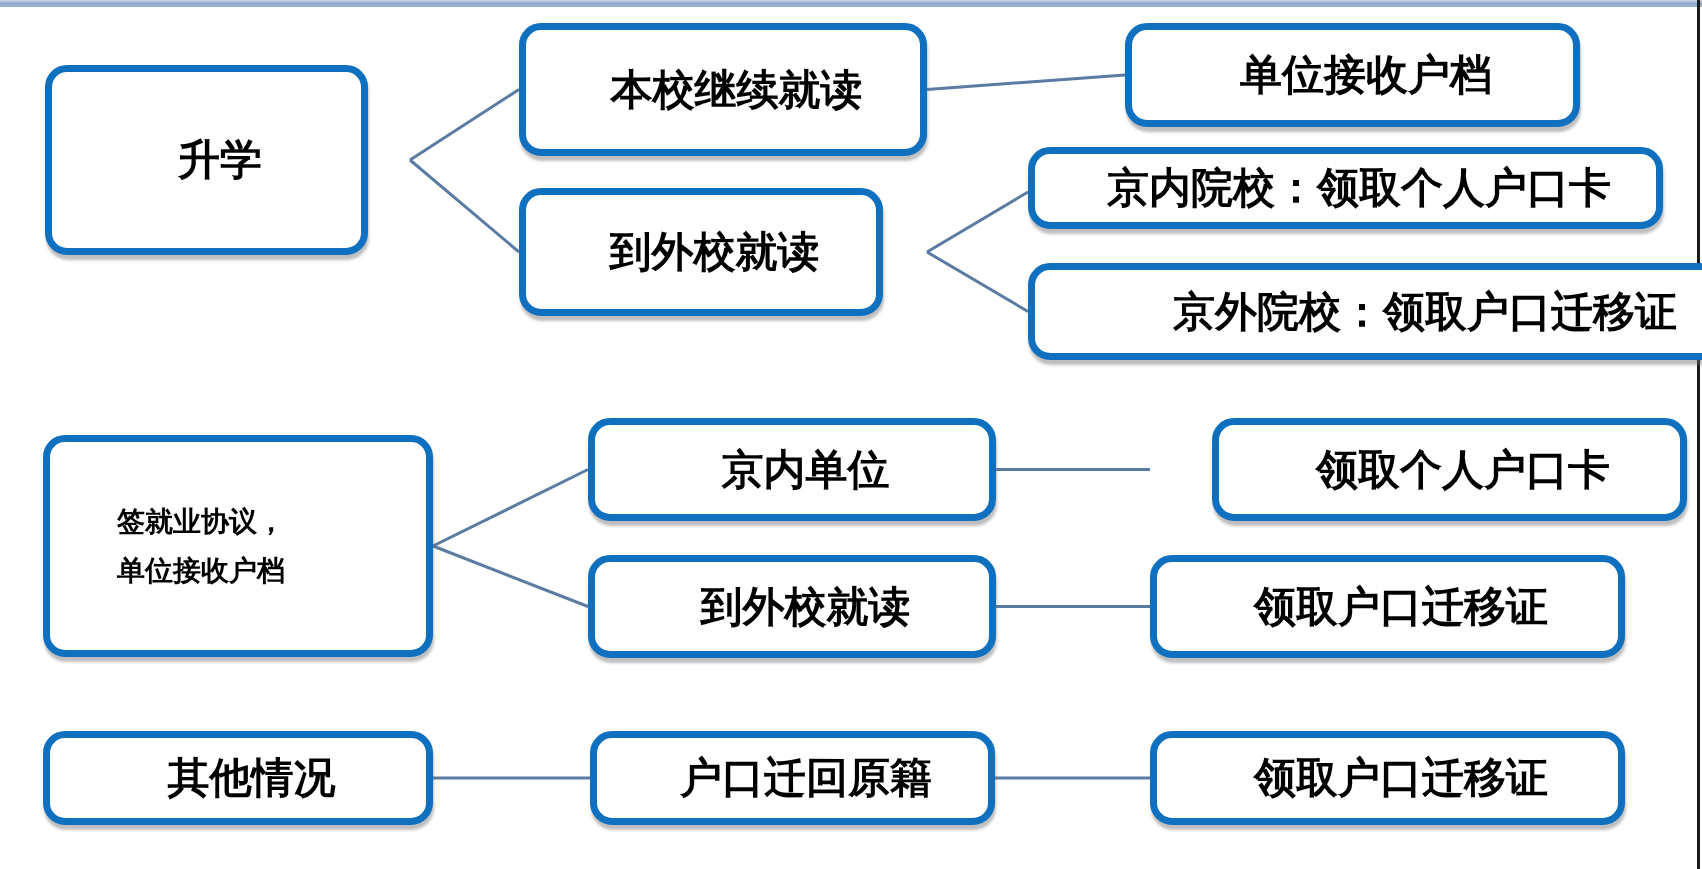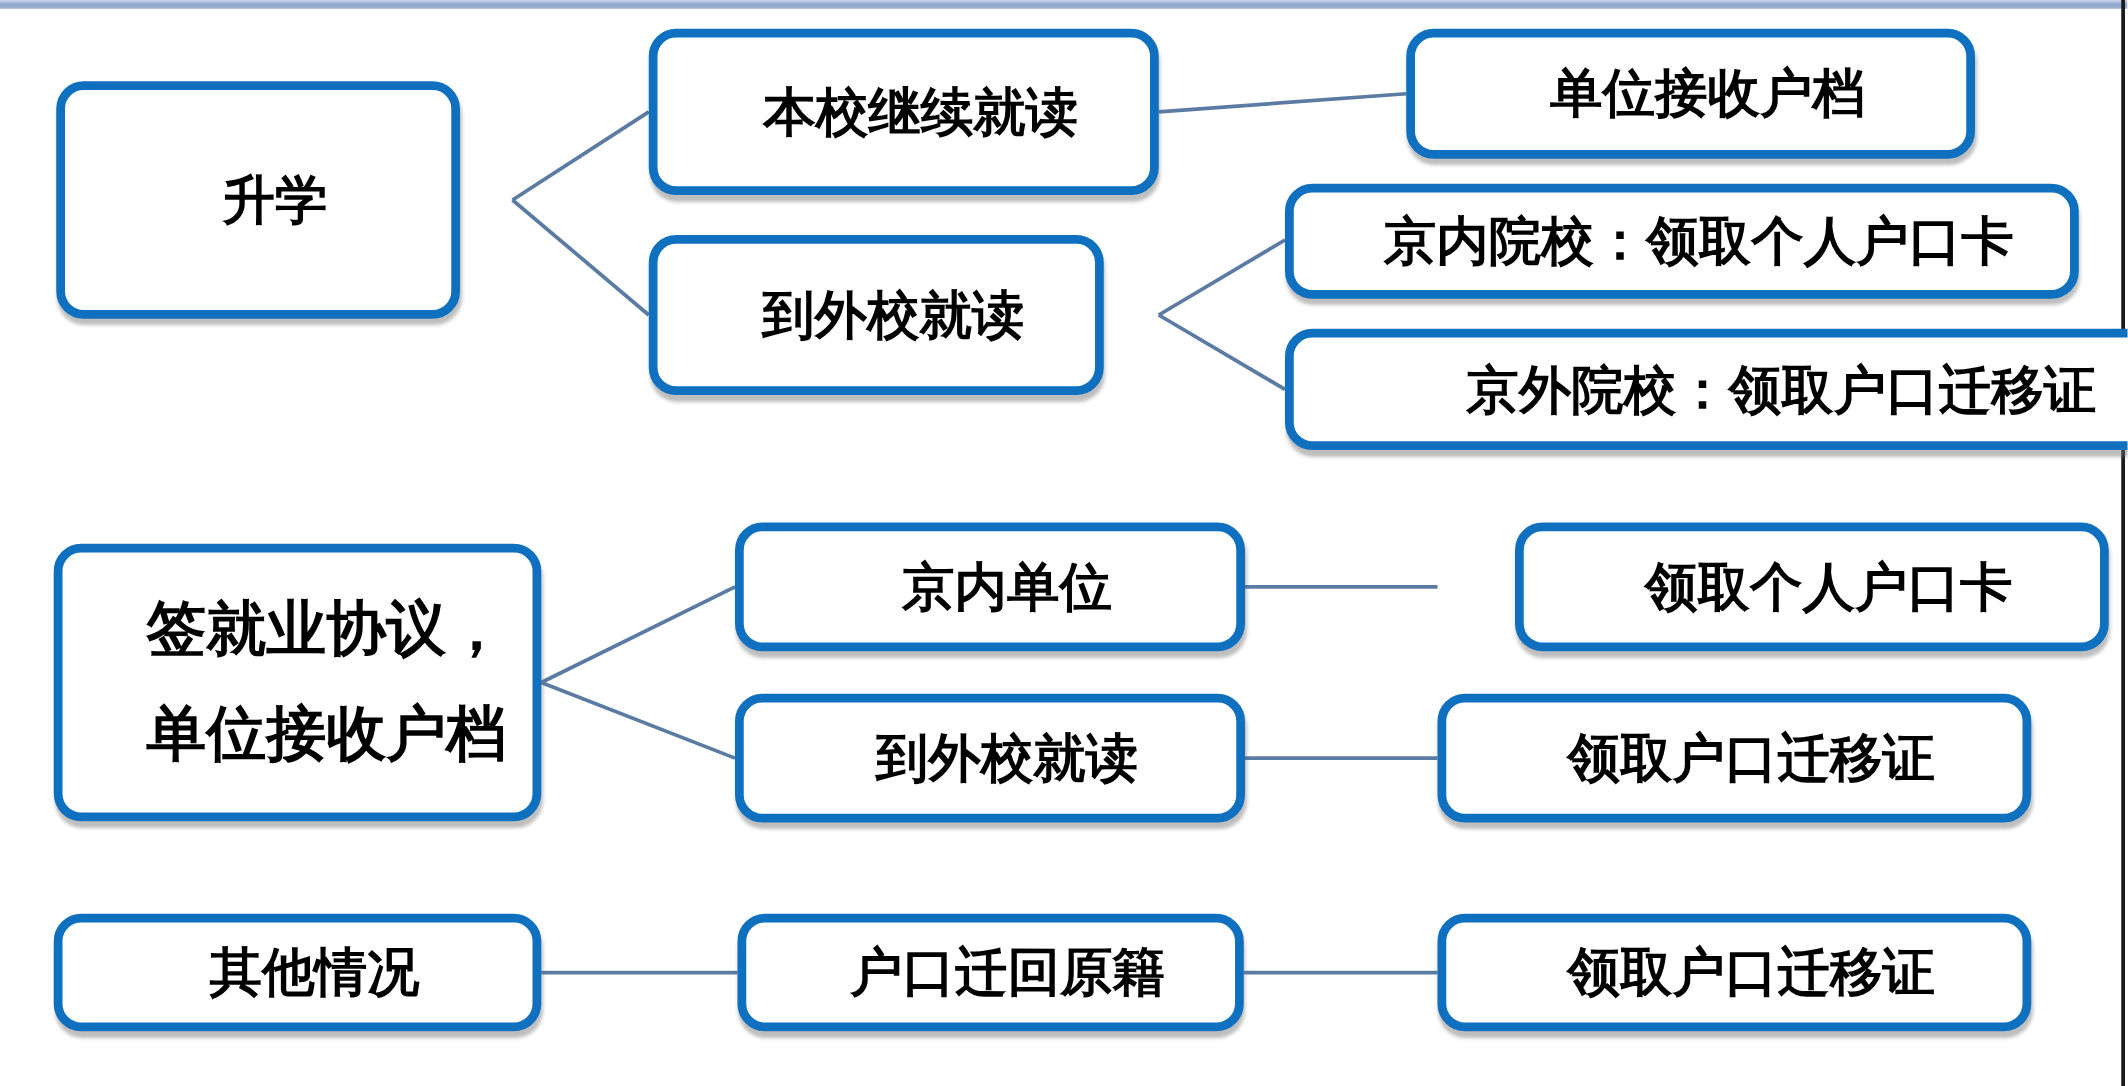--- a/index.html
+++ b/index.html
@@ -18,21 +18,21 @@
   #edges{position:absolute;left:0;top:0;z-index:0;}
   .node{
     position:absolute;z-index:1;box-sizing:border-box;
     background:#ffffff;border:7px solid #1070c0;border-radius:22px;
     box-shadow:1px 5px 3px rgba(110,110,110,0.45);
     display:flex;align-items:center;justify-content:center;
     color:#000;font-weight:bold;font-size:42px;text-align:center;padding-left:27px;
   }
   .node-label{white-space:pre-line;}
   .align-left{justify-content:flex-start;text-align:left;}
-  .align-left .node-label{padding-left:40px;font-size:48px;line-height:1.75;}
+  .align-left .node-label{padding-left:40px;font-size:28px;line-height:1.75;}
 </style>
 </head>
 <body>
 
 <svg id="edges" width="1702" height="869" viewBox="0 0 1702 869">
     <line x1="410" y1="160" x2="519" y2="89.5" stroke="#5b7ba3" stroke-width="3"></line>
     <line x1="410" y1="160" x2="519" y2="252" stroke="#5b7ba3" stroke-width="3"></line>
     <line x1="927" y1="89.5" x2="1125" y2="75" stroke="#5b7ba3" stroke-width="3"></line>
     <line x1="927" y1="252" x2="1028" y2="192" stroke="#5b7ba3" stroke-width="3"></line>
     <line x1="927" y1="252" x2="1028" y2="311.5" stroke="#5b7ba3" stroke-width="3"></line>
@@ -52,21 +52,21 @@
 </div>
 <div class="node" style="left: 519px; top: 23px; width: 408px; height: 133px;">
   <span class="node-label">本校继续就读</span>
 </div>
 <div class="node" style="left: 519px; top: 188px; width: 364px; height: 128px;">
   <span class="node-label">到外校就读</span>
 </div>
 <div class="node" style="left: 1125px; top: 23px; width: 455px; height: 104px;">
   <span class="node-label">单位接收户档</span>
 </div>
-<div class="node" style="left: 1028px; top: 147px; width: 635px; height: 92px; font-family: Liberation Mono, monospace;">
+<div class="node" style="left: 1028px; top: 147px; width: 635px; height: 82px; font-family: Liberation Mono, monospace;">
   <span class="node-label">京内院校：领取个人户口卡</span>
 </div>
 <div class="node" style="left: 1028px; top: 263px; width: 767px; height: 97px;">
   <span class="node-label">京外院校：领取户口迁移证</span>
 </div>
 <div class="node align-left" style="left: 43px; top: 435px; width: 390px; height: 222px;">
   <span class="node-label">签就业协议，
 单位接收户档</span>
 </div>
 <div class="node" style="left: 588px; top: 418px; width: 408px; height: 103px;">

